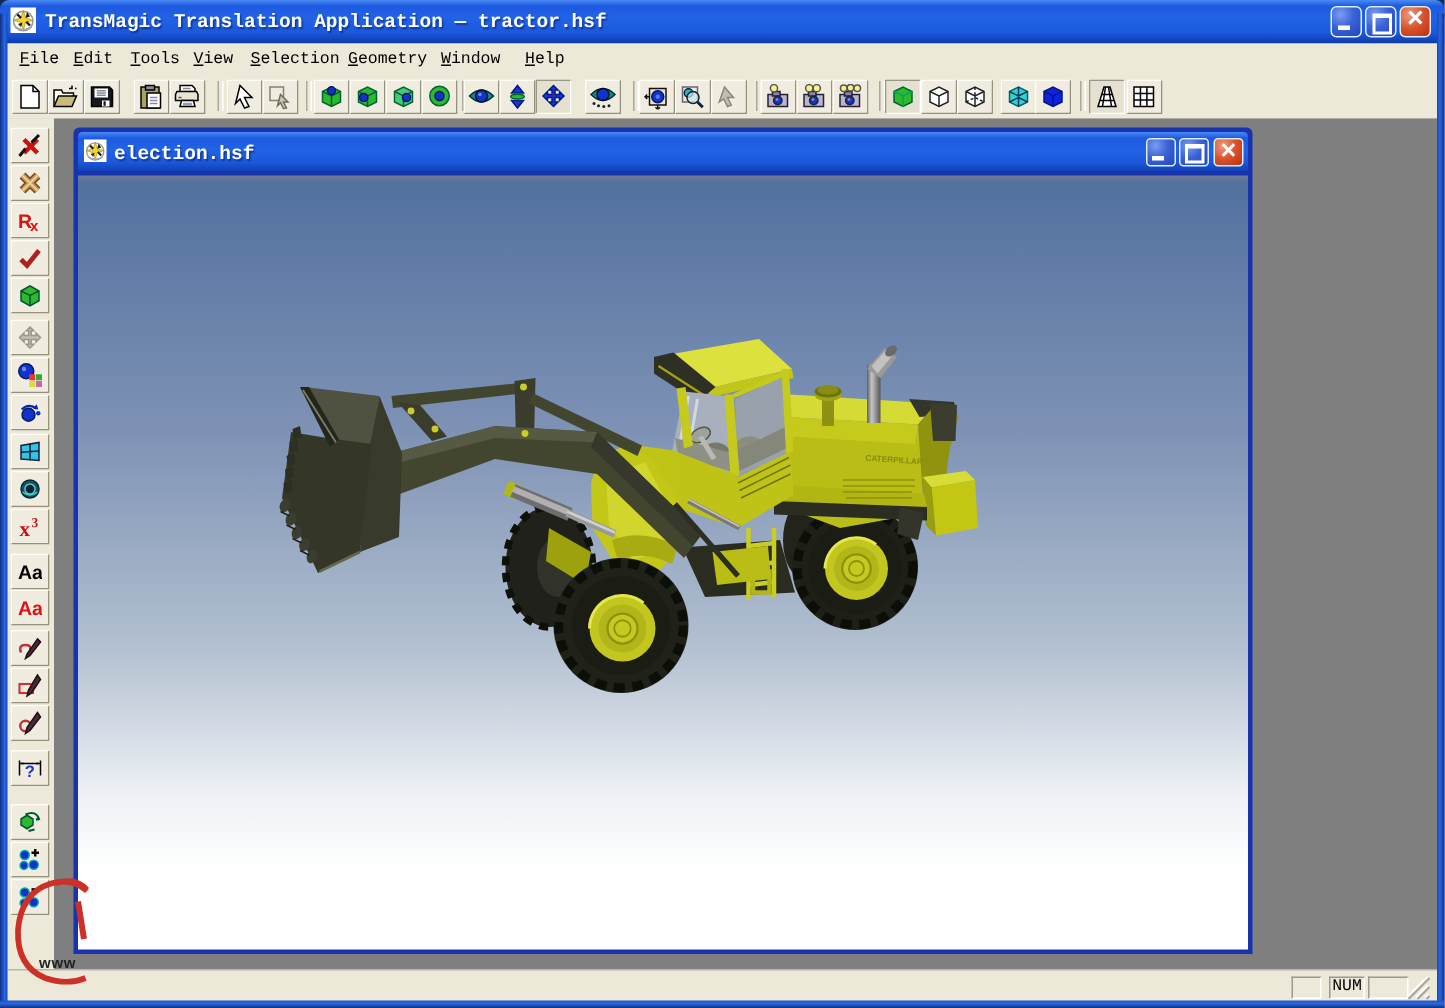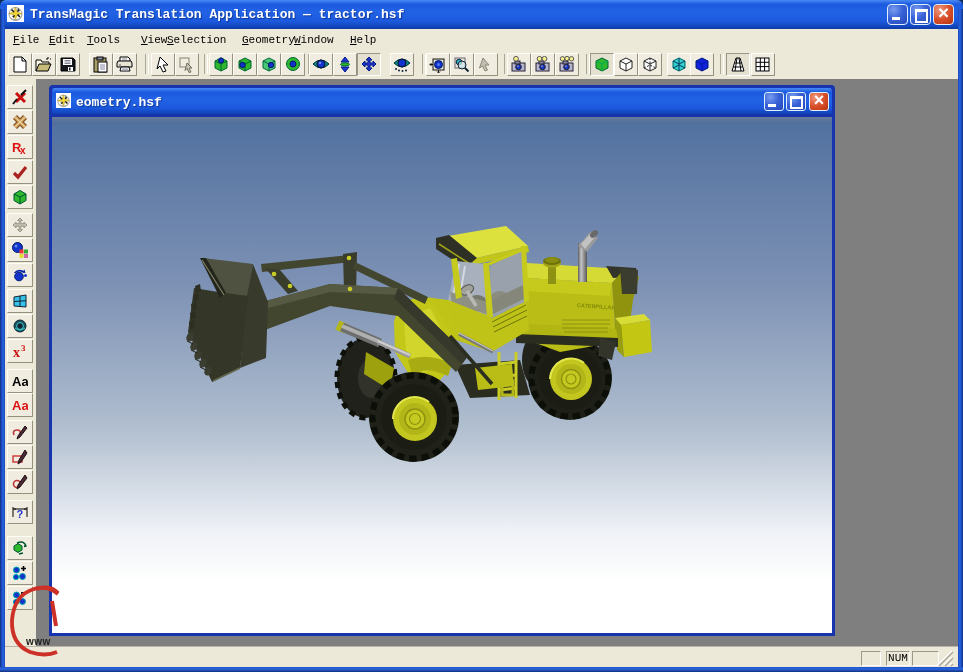--- a/index.html
+++ b/index.html
@@ -70,23 +70,23 @@
       <path d="M3 13q5.5 3.5 11 0" stroke="#a8a8a8" fill="none"></path>
     </svg></div>
 <div class="abs" id="apptitle">TransMagic Translation Application — tractor.hsf</div>
 <div class="abs capbtn min"></div>
 <div class="abs capbtn max"></div>
 <div class="abs capbtn cls"></div>
 <div class="abs" id="menubar">
  <span style="left:8px"><u>F</u>ile</span>
  <span style="left:44px"><u>E</u>dit</span>
  <span style="left:82px"><u>T</u>ools</span>
- <span style="left:136px"><u>V</u>iew</span>
+ <span style="left:124px"><u>V</u>iew</span>
  <span style="left:162px"><u>S</u>election</span>
- <span style="left:237px"><u>G</u>eometry</span>
+ <span style="left:227px"><u>G</u>eometry</span>
  <span style="left:289px"><u>W</u>indow</span>
  <span style="left:345px"><u>H</u>elp</span>
 </div>
 <div class="abs" id="toolbar">
 
 <div class="tbtn" style="left:3px">
       <svg width="18" height="17">
         <path d="M3 1h8l4 4v11H3z" fill="#fff" stroke="#000"></path>
         <path d="M11 1v4h4" fill="none" stroke="#000"></path>
       </svg>
@@ -465,21 +465,21 @@
 <div class="abs" id="mdi"></div>
 <div class="abs" id="child"></div>
 <div class="abs" id="ctitle"></div>
 <div class="abs" id="cicon"><svg width="15" height="15" viewBox="0 0 17 17">
       <circle cx="8.5" cy="9" r="6.5" fill="#fdfdf2" stroke="#999"></circle>
       <path d="M8.5 2 L10 7 L15 8.5 L10 10 L8.5 15 L7 10 L2 8.5 L7 7 Z" fill="#f0d435" stroke="#b09010" stroke-width=".5"></path>
       <path d="M11 3l2 3-3 1zM5 11l3-1-1 3z" fill="#1a1a1a"></path>
       <path d="M10.5 9.5l2.5 2.5M7 7L4.5 4.5" stroke="#1a1a1a" stroke-width="1.6"></path>
       <path d="M3 13q5.5 3.5 11 0" stroke="#a8a8a8" fill="none"></path>
     </svg></div>
-<div class="abs" id="ctext">eometry.hsf</div>
+<div class="abs" id="ctext">election.hsf</div>
 <div class="abs cbtn min"></div>
 <div class="abs cbtn max"></div>
 <div class="abs cbtn cls"></div>
 <div class="abs" id="viewport">
 <svg width="780" height="516" viewBox="52 117 780 516">
 
 <ellipse cx="366" cy="378" rx="29" ry="40" fill="#1f211a"></ellipse>
 <ellipse cx="366" cy="378" rx="29" ry="40" fill="none" stroke="#0e100a" stroke-width="5" stroke-dasharray="6 5"></ellipse>
 <ellipse cx="372" cy="378" rx="14" ry="20" fill="#31332a"></ellipse>
 

